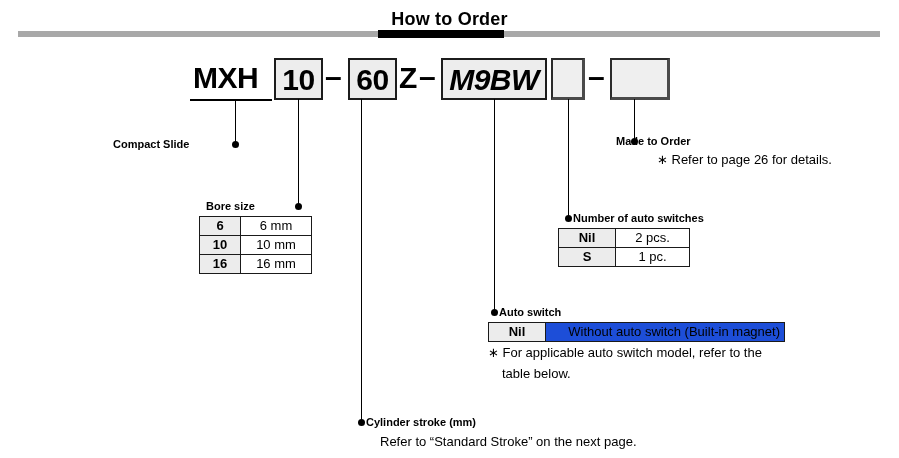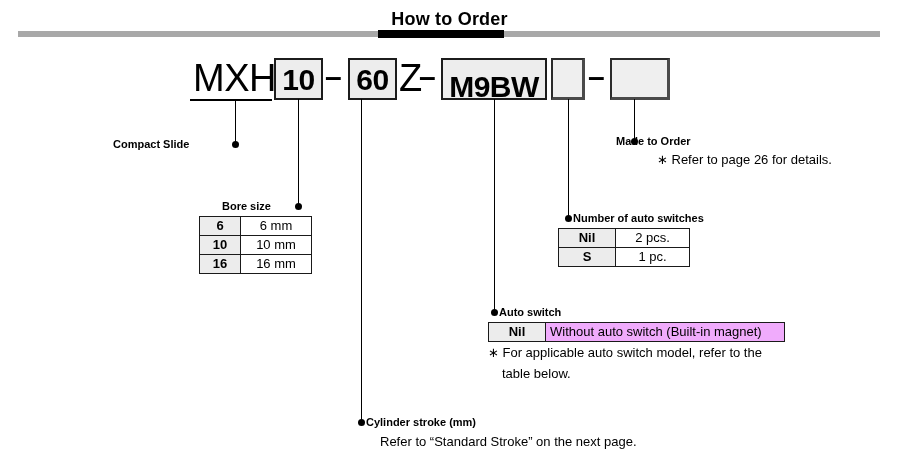--- a/index.html
+++ b/index.html
@@ -32,22 +32,22 @@
   }
   #header-rule-black {
     left: 378px; top: 30px; width: 126px; height: 8px;
     background: #000000;
   }
 
   
   #code-row { left: 0; top: 56px; width: 899px; height: 46px; }
   .code-text {
     position: absolute;
-    font-size: 38px;
-    font-weight: normal;
+    font-size: 30px;
+    font-weight: bold;
     line-height: 44px;
     letter-spacing: -0.5px;
     white-space: nowrap;
   }
   .code-underline {
     position: absolute;
     background: #000000;
     height: 2px;
   }
   .code-box {
@@ -121,22 +121,22 @@
   .spec-table td.key {
     background: #ececec;
     font-weight: bold;
     text-align: center;
   }
   .spec-table td.val {
     background: #ffffff;
     text-align: center;
   }
   .spec-table td.val-left {
-    background: #f0abfc;
-    text-align: left;
+    background: #1d4ed8;
+    text-align: right;
   }
 </style>
 </head>
 <body>
 
 <div class="abs" id="header-title">How to Order</div>
 <div class="abs" id="header-rule-gray"></div>
 <div class="abs" id="header-rule-black"></div>
 
 <div class="abs" id="code-row">
@@ -147,21 +147,21 @@
   <div class="code-box" style="left:274px; top:2px; width:49px; height:42px; padding-top:1px;">10</div>
 
   <div class="code-dash" style="left:325px; top:0px;">–</div>
 
   <div class="code-box" style="left:348px; top:2px; width:49px; height:42px; padding-top:1px;">60</div>
 
   <div class="code-text" style="left:399px; top:0px;">Z</div>
 
   <div class="code-dash" style="left:419px; top:0px;">–</div>
 
-  <div class="code-box" style="left:441px; top:2px; width:106px; height:42px; padding-top:8px;">M9BW</div>
+  <div class="code-box" style="left:441px; top:2px; width:106px; height:42px; padding-top:1px;font-style:italic;">M9BW</div>
 
   <div class="code-box empty" style="left:551px; top:2px; width:34px; height:42px;"></div>
 
   <div class="code-dash" style="left:588px; top:0px;">–</div>
 
   <div class="code-box empty" style="left:610px; top:2px; width:60px; height:42px;"></div>
 </div>
 
 <div class="leader abs" style="left:235px; top:99px; height:46px;"></div>
 <div class="leader-dot abs" style="left:232px; top:141px;"></div>
@@ -176,21 +176,21 @@
 <div class="leader-dot abs" style="left:491px; top:309px;"></div>
 
 <div class="leader abs" style="left:568px; top:99px; height:119px;"></div>
 <div class="leader-dot abs" style="left:565px; top:215px;"></div>
 
 <div class="leader abs" style="left:634px; top:99px; height:42px;"></div>
 <div class="leader-dot abs" style="left:631px; top:138px;"></div>
 
 <div class="callout-title" style="left:113px; top:136px;">Compact Slide</div>
 
-<div class="callout-title" style="left:222px; top:198px;">Bore size</div>
+<div class="callout-title" style="left:206px; top:198px;">Bore size</div>
 
 <table class="spec-table" style="left:199px; top:216px; width:113px;">
   <tbody>
     <tr>
       <td class="key" style="width:32px;">6</td>
       <td class="val">6 mm</td>
     </tr>
     <tr>
       <td class="key">10</td>
       <td class="val">10 mm</td>

